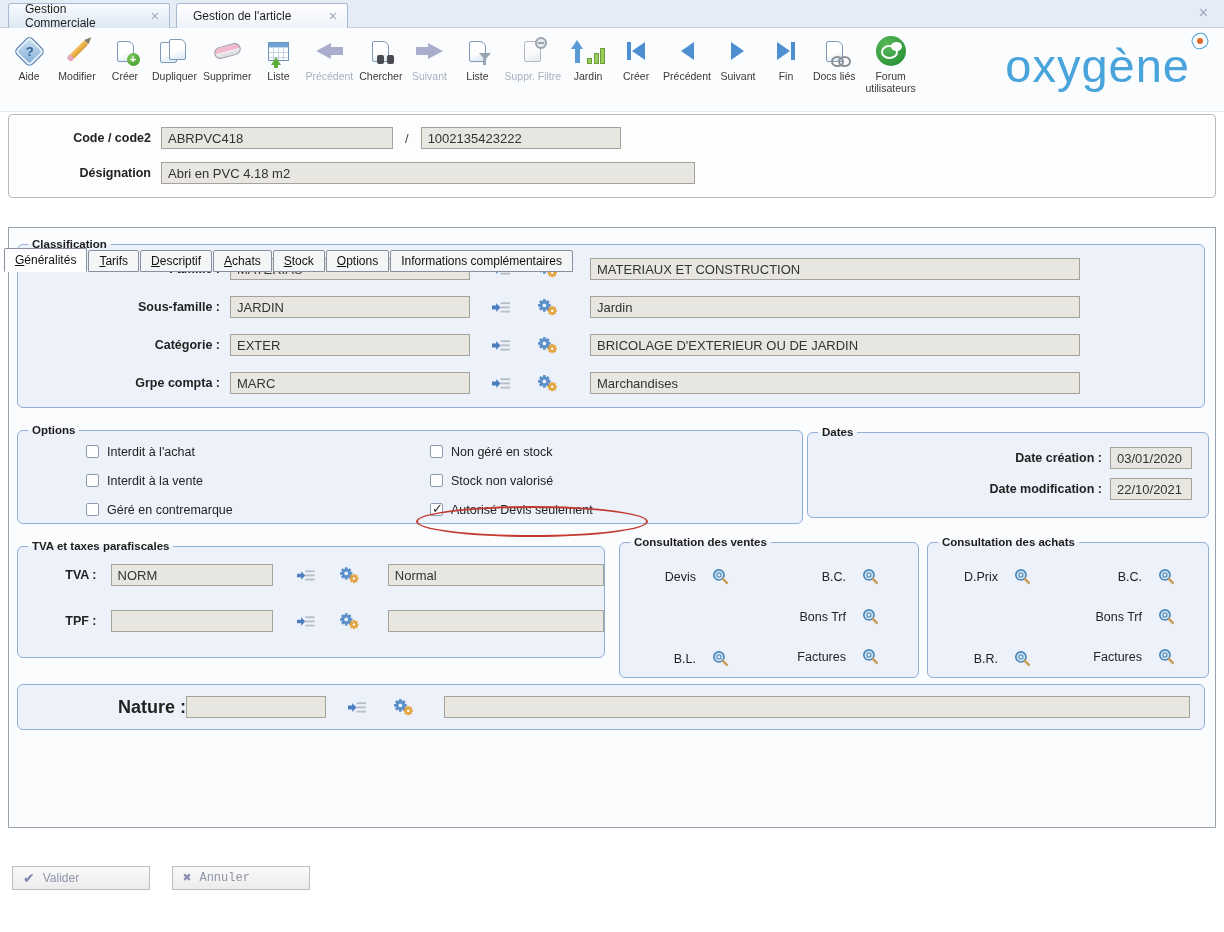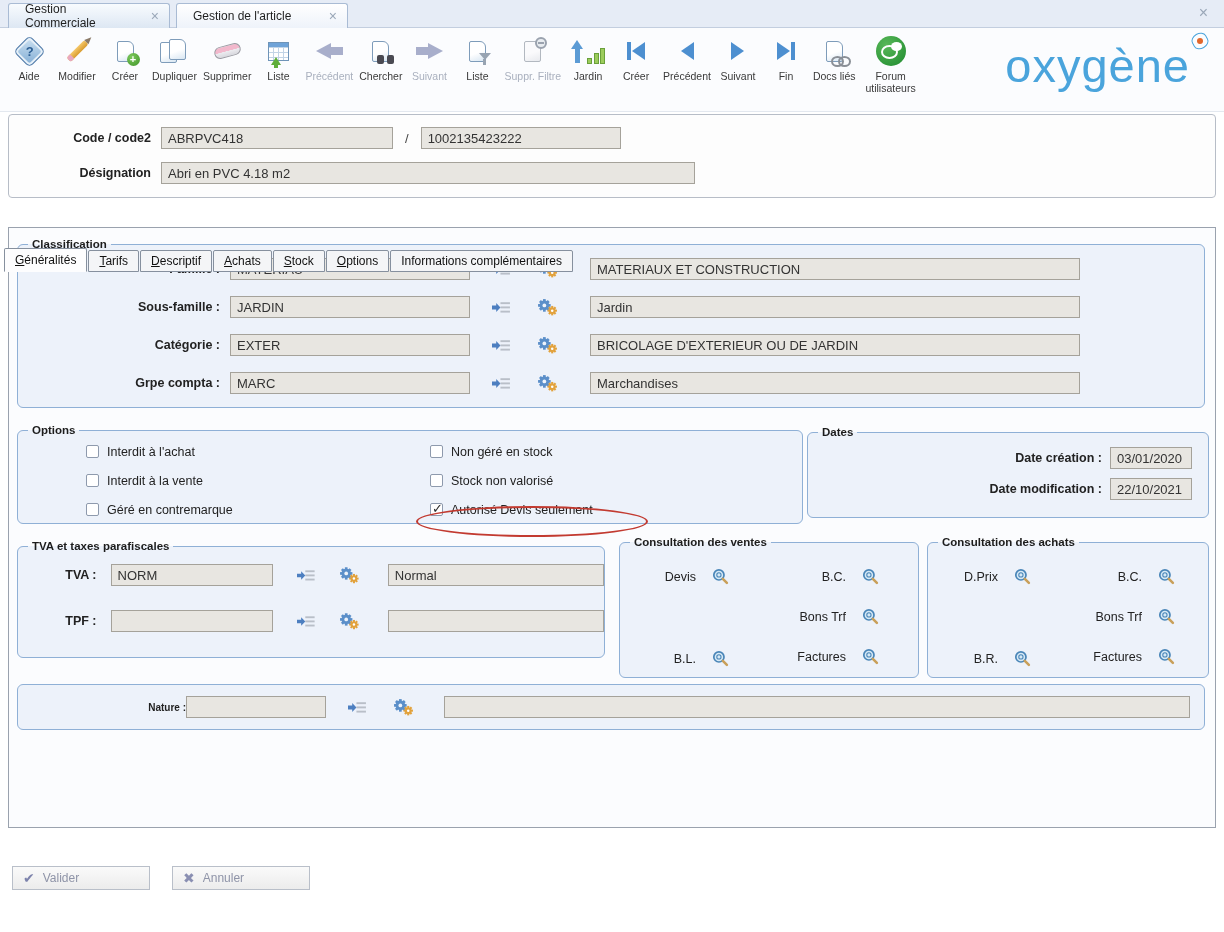--- a/index.html
+++ b/index.html
@@ -152,30 +152,30 @@
   .ci .cl { width:58px; text-align:right; margin-right:16px; font-size:12.5px; white-space:nowrap; }
   .gb-ventes .ci1 { left:18px; top:20px; } .gb-ventes .ci2 { left:168px; top:20px; }
   .gb-ventes .ci3 { left:168px; top:60px; } .gb-ventes .ci4 { left:18px; top:102px; }
   .gb-ventes .ci5 { left:168px; top:100px; }
   .gb-achats .ci1 { left:12px; top:20px; } .gb-achats .ci2 { left:156px; top:20px; }
   .gb-achats .ci3 { left:156px; top:60px; } .gb-achats .ci4 { left:12px; top:102px; }
   .gb-achats .ci5 { left:156px; top:100px; }
 
   .nature { position:absolute; left:8px; top:456px; width:1188px; height:46px; border:1px solid #8fb0d6;
             border-radius:6px; background:#edf2fa; display:flex; align-items:center; }
-  .nature .lab { width:168px; text-align:right; font-weight:bold; font-size:10px; padding-right:0; }
+  .nature .lab { width:168px; text-align:right; font-weight:bold; font-size:18px; padding-right:0; }
   .nature .fld.code { width:140px; }
   .nature .i-list { margin-left:22px; } .nature .i-gear { margin-left:26px; }
   .nature .fld.desc { flex:1; margin-left:30px; margin-right:14px; }
 
   
   .fbtn { position:absolute; top:866px; width:138px; height:24px; background:linear-gradient(#fafafa,#ececec);
           border:1px solid #b9bfc9; display:flex; align-items:center; gap:8px; padding:0 10px; font-size:12px;
           color:#8f94a8; font-family:"Liberation Sans", sans-serif; cursor:default; }
-  .fbtn.valider { left:12px; } .fbtn.annuler { left:172px; }
+  .fbtn.valider { left:12px; } .fbtn.annuler { left:172px;font-family:Liberation Mono, monospace; }
   .fic { font-size:14px; line-height:14px; }
   .fic.check::before { content:"✔"; color:#7d83ac; }
   .fic.cross::before { content:"✖"; color:#8a8fb2; }
 </style>
 </head>
 <body>
 
 <svg width="0" height="0" style="position:absolute">
   <defs>
     <g id="sym-list">

